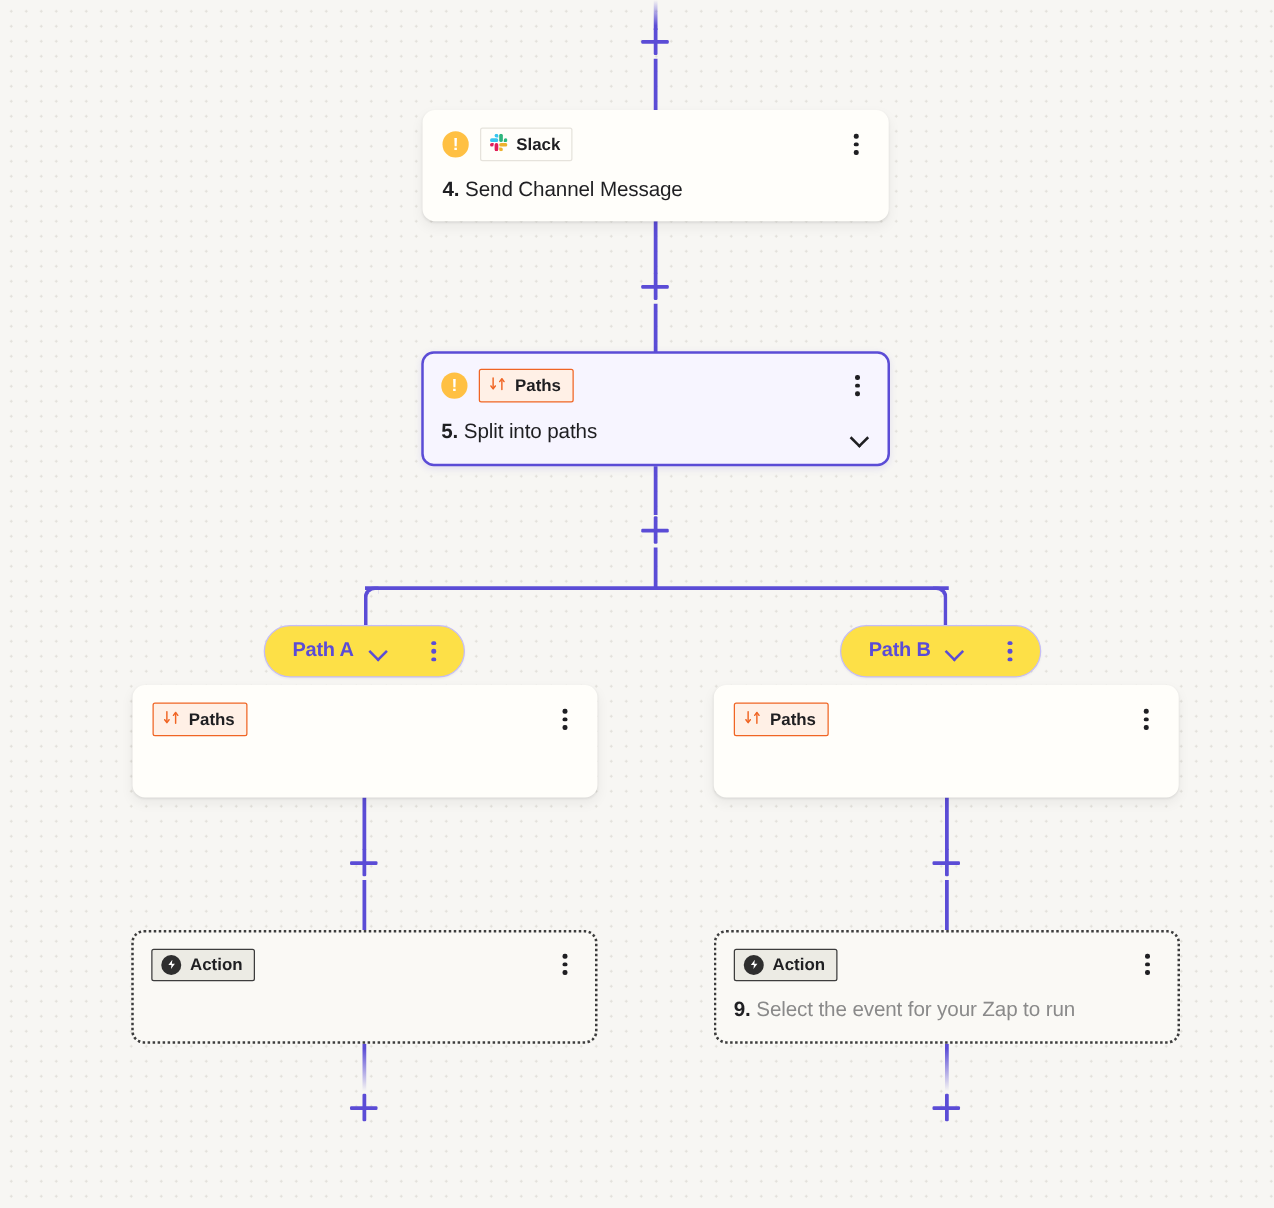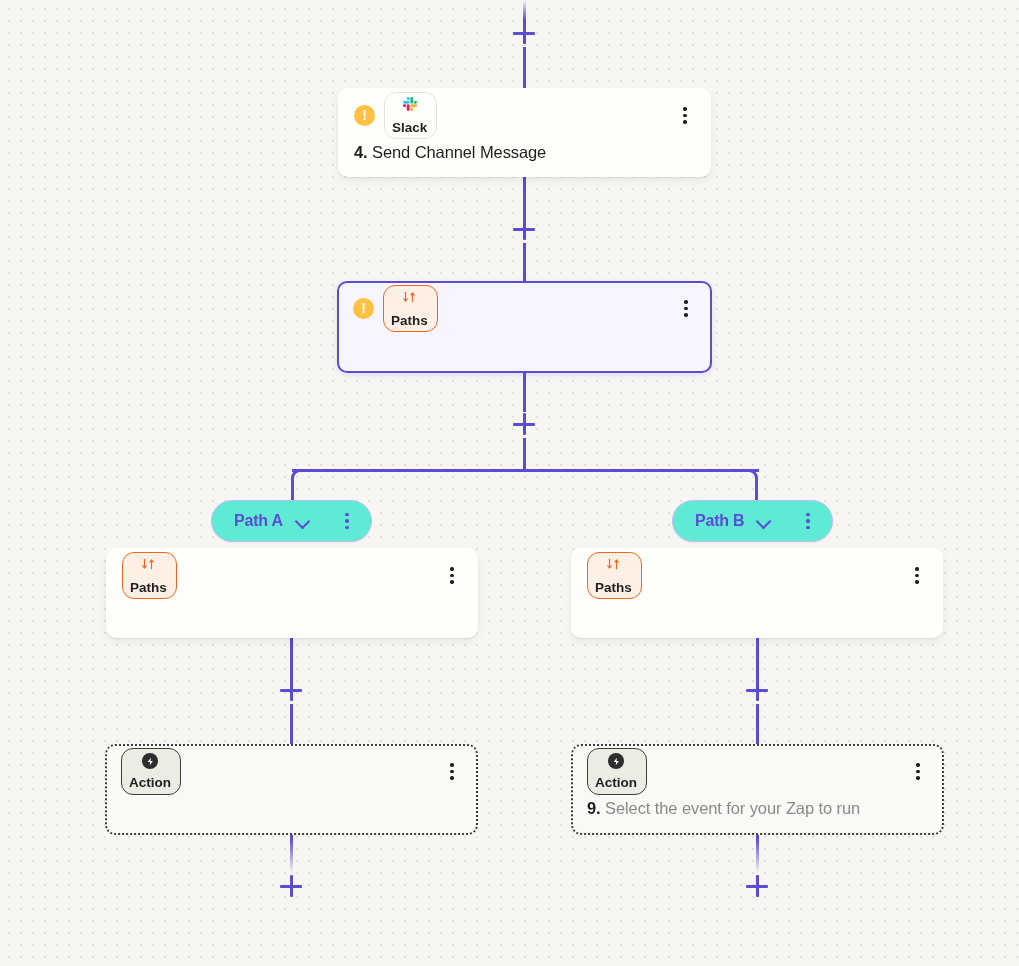--- a/index.html
+++ b/index.html
@@ -141,27 +141,26 @@
     font-weight: bold;
     line-height: 1;
     margin-top: -1px;
   }
 
   
   .chip {
     display: inline-flex;
     align-items: center;
     gap: 7px;
-    border-radius: 12px;
+    border-radius: 2px;
     padding: 4px 9px 4px 7px;
     font-size: 13.5px;
     font-weight: bold;
     line-height: 1;
     white-space: nowrap;
-    flex-direction: column;
   }
   .chip-app {
     background: #fffefa;
     border: 1px solid #e6e3dc;
     color: #1f1f22;
   }
   .chip-paths {
     background: #fff0e6;
     border: 1.5px solid #f06524;
     color: #1f1f22;
@@ -220,21 +219,21 @@
   .chev.purple::before {
     border-right-color: #5b4cd6;
     border-bottom-color: #5b4cd6;
   }
 
   
   .path-pill {
     position: absolute;
     height: 42px;
     border: 1.5px solid #c4bcf7;
-    background: #5eead4;
+    background: #fde047;
     border-radius: 21px;
     display: flex;
     align-items: center;
     gap: 12px;
     padding: 0 14px 0 22px;
     z-index: 4;
     box-shadow: 0 1px 2px rgba(20,20,20,.05);
   }
   .path-pill .pname {
     font-size: 16px;
@@ -309,20 +308,27 @@
           </svg>
         </span>
         <span>Paths</span>
       </span>
       <span class="kebab">
           <i></i>
           <i></i>
           <i></i>
         </span>
     </div>
+    <div class="card-title">
+      <span>
+        <span class="num">5.</span>
+        <span class="label">Split into paths</span>
+      </span>
+      <span class="chev"></span>
+    </div>
   </div>
 
   <div class="conn conn-v" style="left:523px; top:373px; height:39px;"></div>
   <button class="plus" style="left:511px; top:411px;"></button>
   <div class="conn conn-v" style="left:523px; top:438px; height:32px;"></div>
 
   <div class="conn conn-h" style="left:292px; top:469px; width:467px;"></div>
   <div class="corner corner-l" style="left:291px; top:469px; width:12px; height:32px; border-right:none; border-bottom:none;"></div>
   <div class="corner corner-r" style="left:746px; top:469px; width:12px; height:32px;"></div>
 

